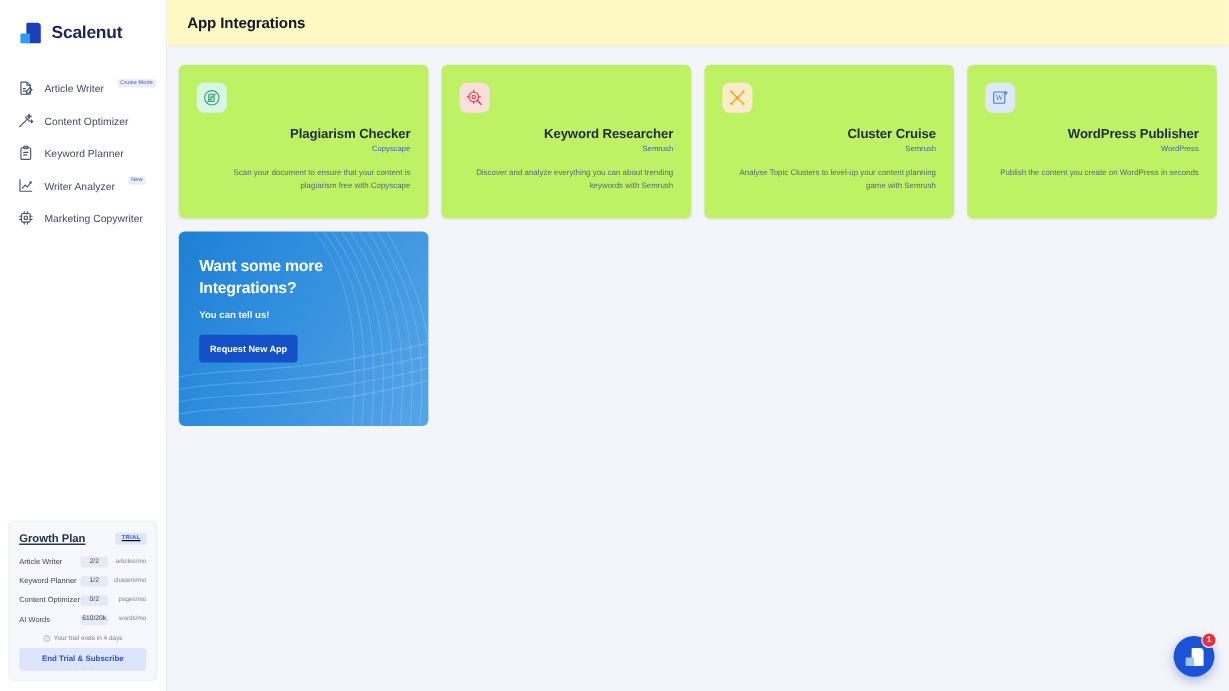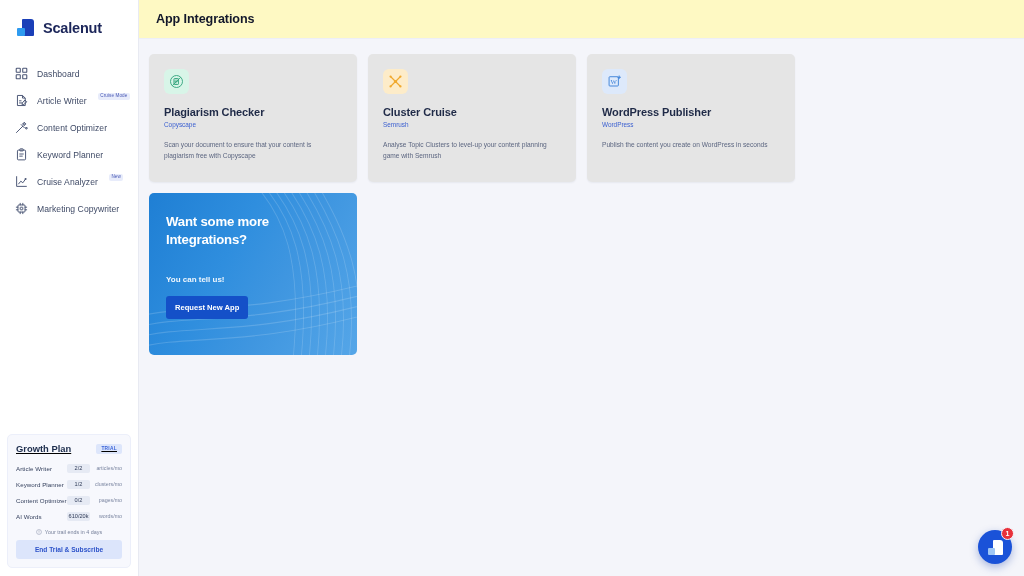--- a/index.html
+++ b/index.html
@@ -143,26 +143,27 @@
   .page-title { font-size: 12.6px; font-weight: 700; color: #13182b; letter-spacing: -0.1px; }
 
   .content { padding: 15px 10px 0 10px; }
 
   .card-grid {
     display: grid;
     grid-template-columns: repeat(4, 1fr);
     gap: 11px;
   }
   .int-card {
-    background: #e5e5e5;
+    background: #bef264;
     border-radius: 5px;
     padding: 15px 15px 20px 15px;
     box-shadow: 0 1px 2px rgba(20,30,70,0.06);
     cursor: pointer;
     min-height: 122px;
+    text-align: right;
   }
   .int-icon {
     width: 25px; height: 25px;
     border-radius: 6px;
     display: flex; align-items: center; justify-content: center;
     margin-bottom: 12px;
   }
   .int-icon svg { display: block; }
   .int-title {
     font-size: 11px; font-weight: 700; color: #1f2a47;
@@ -180,21 +181,21 @@
     overflow: hidden;
     background: linear-gradient(118deg, #1f7fd4 0%, #2f8ede 38%, #3f96e0 62%, #55a6e8 100%);
     padding: 20px 16px 0 17px;
   }
   .promo svg.waves { position: absolute; inset: 0; width: 100%; height: 100%; }
   .promo-inner { position: relative; z-index: 2; }
   .promo-title {
     font-size: 13.2px; font-weight: 700; color: #ffffff;
     line-height: 1.38; letter-spacing: -0.2px;
   }
-  .promo-sub { font-size: 8px; color: #eef6fd; margin-top: 26px; font-weight: 600; }
+  .promo-sub { font-size: 8px; color: #eef6fd; margin-top: 9px; font-weight: 600; }
   .promo-btn {
     margin-top: 12px;
     background: #1450c8; color: #fff;
     border: none; border-radius: 3px;
     font-size: 7.6px; font-weight: 700;
     padding: 7px 9px;
     cursor: pointer;
     font-family: "Liberation Sans", sans-serif;
   }
 
@@ -231,31 +232,20 @@
     <div class="brand">
       <span class="brand-mark">
         <span class="sq-dark"></span>
           <span class="sq-light"></span>
       </span>
       <span class="brand-name">Scalenut</span>
     </div>
 
     <nav class="nav">
 
-      <div class="nav-item">
-        <span class="nav-icon">
-          <svg viewBox="0 0 16 16" fill="none" stroke="currentColor" stroke-width="1.3">
-            <rect x="1.5" y="1.5" width="5" height="5" rx="0.8"></rect>
-            <rect x="9.5" y="1.5" width="5" height="5" rx="0.8"></rect>
-            <rect x="1.5" y="9.5" width="5" height="5" rx="0.8"></rect>
-            <rect x="9.5" y="9.5" width="5" height="5" rx="0.8"></rect>
-          </svg>
-        </span>
-        <span class="nav-label">Dashboard</span>
-      </div>
 
       <div class="nav-item">
         <span class="nav-icon">
           <svg viewBox="0 0 16 16" fill="none" stroke="currentColor" stroke-width="1.2">
             <path d="M3 1.8h6.2L12.6 5v9.2H3z" stroke-linejoin="round"></path>
             <path d="M9.2 1.8V5h3.4"></path>
             <path d="M5 8.4h3M5 11h4"></path>
             <path d="M12.2 7.4l2.2 2.2-3.4 3.4-2.3.3.3-2.3z" fill="none"></path>
           </svg>
         </span>
@@ -287,21 +277,21 @@
       </div>
 
       <div class="nav-item">
         <span class="nav-icon">
           <svg viewBox="0 0 16 16" fill="none" stroke="currentColor" stroke-width="1.2">
             <path d="M2 2v12h12" stroke-linecap="round"></path>
             <path d="M4.4 11l2.8-3.4 2.4 2 3.4-4.6" stroke-linecap="round" stroke-linejoin="round"></path>
             <circle cx="13" cy="5" r="1.2" fill="currentColor" stroke="none"></circle>
           </svg>
         </span>
-        <span class="nav-label">Cruise Analyzer</span>
+        <span class="nav-label">Writer Analyzer</span>
         <span class="nav-badge">New</span>
       </div>
 
       <div class="nav-item">
         <span class="nav-icon">
           <svg viewBox="0 0 16 16" fill="none" stroke="currentColor" stroke-width="1.2">
             <rect x="3.6" y="3.6" width="8.8" height="8.8" rx="1.2"></rect>
             <rect x="6.4" y="6.4" width="3.2" height="3.2" rx="0.6"></rect>
             <path d="M6.4 1.6v2M9.6 1.6v2M6.4 12.4v2M9.6 12.4v2M1.6 6.4h2M1.6 9.6h2M12.4 6.4h2M12.4 9.6h2" stroke-linecap="round"></path>
           </svg>
@@ -370,20 +360,33 @@
               <rect x="6.6" y="6" width="6" height="8" rx="0.8"></rect>
               <path d="M7.8 8.2h3.4M7.8 10h3.4M7.8 11.8h2.2" stroke-width="0.9" stroke-linecap="round"></path>
               <path d="M4.4 15.6L15.6 4.4" stroke-width="1.1"></path>
             </svg>
           </div>
           <div class="int-title">Plagiarism Checker</div>
           <div class="int-vendor">Copyscape</div>
           <div class="int-desc">Scan your document to ensure that your content is plagiarism free with Copyscape</div>
         </div>
 
+        <div class="int-card">
+          <div class="int-icon" style="background:#fcdede">
+            <svg width="15" height="15" viewBox="0 0 20 20" fill="none" stroke="#e3434e" stroke-width="1.25">
+              <circle cx="9" cy="9" r="5.4"></circle>
+              <circle cx="9" cy="9" r="1.9"></circle>
+              <path d="M9 1.6v2.4M9 14v2.4M1.6 9h2.4M14 9h2.4" stroke-linecap="round"></path>
+              <path d="M12.9 12.9l4.2 4.2" stroke-width="1.7" stroke-linecap="round"></path>
+            </svg>
+          </div>
+          <div class="int-title">Keyword Researcher</div>
+          <div class="int-vendor">Semrush</div>
+          <div class="int-desc">Discover and analyze everything you can about trending keywords with Semrush</div>
+        </div>
 
         <div class="int-card">
           <div class="int-icon" style="background:#fdecc9">
             <svg width="15" height="15" viewBox="0 0 20 20" fill="none" stroke="#f0a92e" stroke-width="1.6">
               <path d="M4 4l5 5M16 4l-5 5M4 16l5-5M16 16l-5-5" stroke-linecap="round"></path>
               <circle cx="10" cy="10" r="2.1" fill="#f0a92e" stroke="none"></circle>
               <circle cx="3.4" cy="3.4" r="1.5" fill="#f0a92e" stroke="none"></circle>
               <circle cx="16.6" cy="3.4" r="1.5" fill="#f0a92e" stroke="none"></circle>
               <circle cx="3.4" cy="16.6" r="1.5" fill="#f0a92e" stroke="none"></circle>
               <circle cx="16.6" cy="16.6" r="1.5" fill="#f0a92e" stroke="none"></circle>

